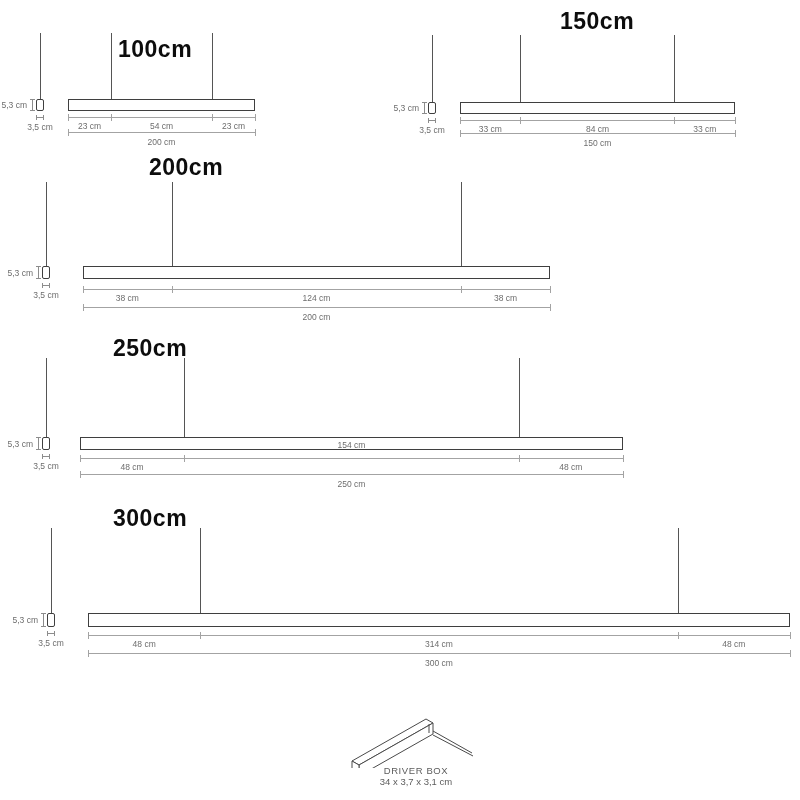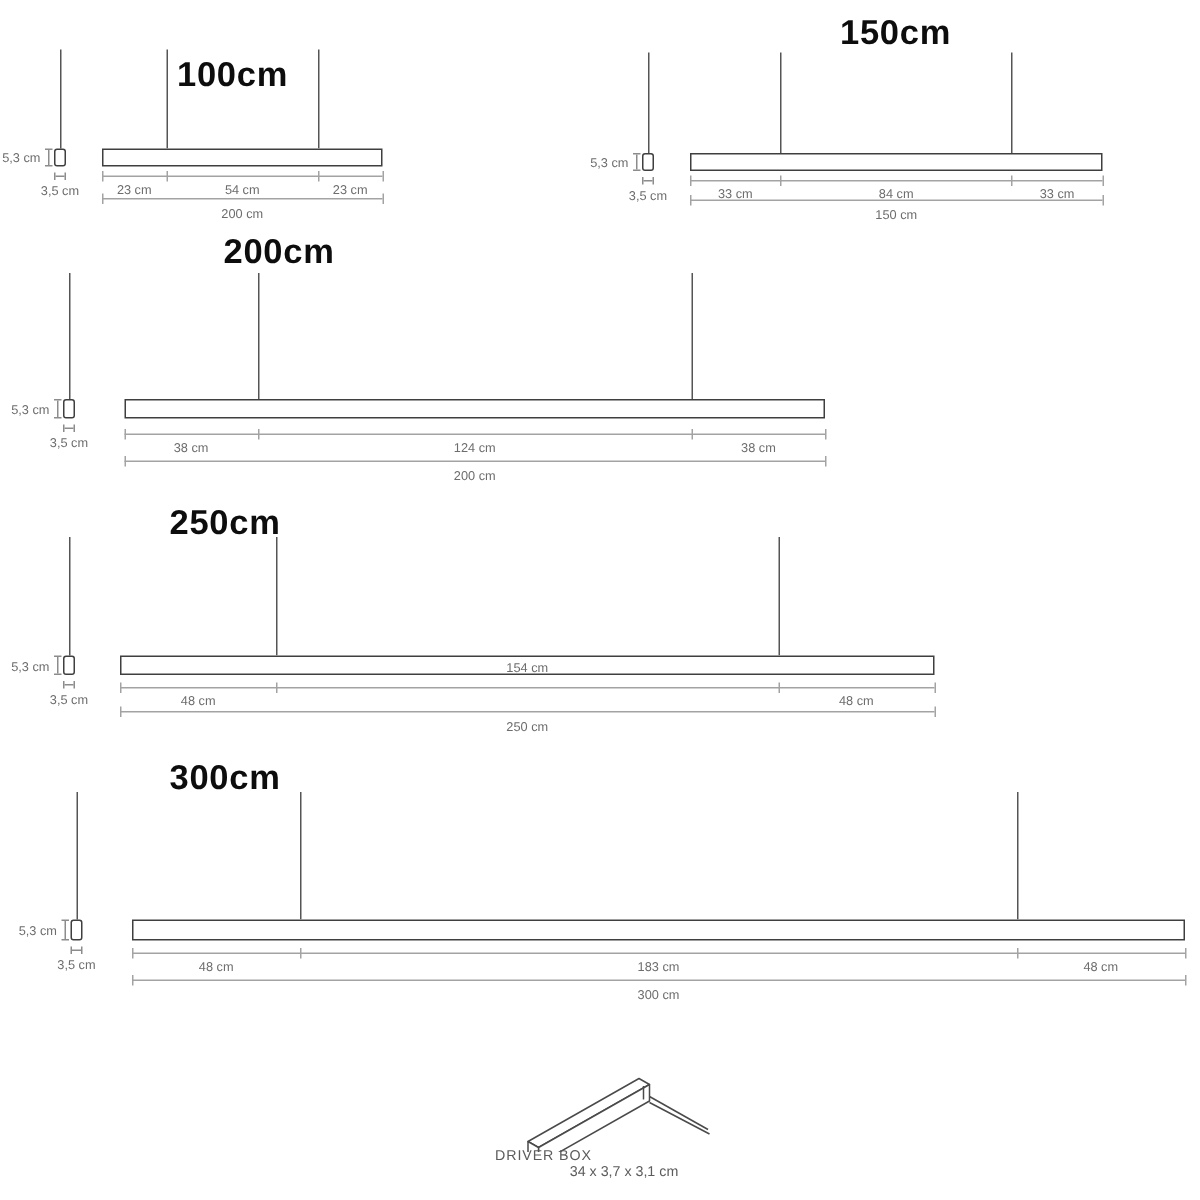--- a/index.html
+++ b/index.html
@@ -16,21 +16,21 @@
   .lbl{font-size:8.5px;color:var(--dimtext);text-align:center;line-height:10px;white-space:nowrap;}
   .p-hlabel{text-align:right;}
   .dimline{background:var(--dimline);}
   .tick{background:var(--dimline);}
   .vbracket{box-sizing:border-box;border-top:1px solid var(--bracket);border-bottom:1px solid var(--bracket);
             background:linear-gradient(var(--bracket),var(--bracket)) center/1px 100% no-repeat;}
   .hbracket{box-sizing:border-box;border-left:1px solid var(--bracket);border-right:1px solid var(--bracket);
             background:linear-gradient(var(--bracket),var(--bracket)) center/100% 1px no-repeat;}
   .driver{position:absolute;left:0;top:0;}
   .driver svg{position:absolute;left:330px;top:706px;}
-  .drv-label{position:absolute;left:330px;top:765px;width:172px;
+  .drv-label{position:absolute;left:330px;top:765px;width:172px;text-align:center;
              font-size:9.5px;letter-spacing:.6px;color:#5c5c5c;}
   .drv-dims{position:absolute;left:330px;top:776px;width:172px;text-align:center;
             font-size:9.5px;color:#5c5c5c;}
 </style>
 </head>
 <body style="--outline: #3f3f3f; --wire: #555555; --dimline: #a3a3a3; --dimtext: #6d6d6d; --title: #0d0d0d;">
 
 <div id="canvas">
 
   <div class="driver">
@@ -154,20 +154,20 @@
       <div class="lbl p-wlabel" style="left: 31px; top: 638px; width: 40px; height: 10px;">3,5 cm</div>
       <div class="vline wire1" style="left: 200.32px; top: 528px; width: 1px; height: 85px;"></div>
       <div class="vline wire2" style="left: 677.68px; top: 528px; width: 1px; height: 85px;"></div>
       <div class="bar" style="left: 88px; top: 613px; width: 702px; height: 14px;"></div>
       <div class="dimline dim1" style="left: 88px; top: 635px; width: 702px; height: 1px;"></div>
       <div class="tick t0" style="left: 88px; top: 632px; width: 1px; height: 7px;"></div>
       <div class="tick t1" style="left: 200.32px; top: 632px; width: 1px; height: 7px;"></div>
       <div class="tick t2" style="left: 677.68px; top: 632px; width: 1px; height: 7px;"></div>
       <div class="tick t3" style="left: 790px; top: 632px; width: 1px; height: 7px;"></div>
       <div class="lbl seg0" style="left: 114.16px; top: 639px; width: 60px; height: 10px;">48 cm</div>
-      <div class="lbl seg1" style="left: 409px; top: 639px; width: 60px; height: 10px;">183 cm</div>
+      <div class="lbl seg1" style="left: 409px; top: 639px; width: 60px; height: 10px;">314 cm</div>
       <div class="lbl seg2" style="left: 703.84px; top: 639px; width: 60px; height: 10px;">48 cm</div>
       <div class="dimline dim2" style="left: 88px; top: 653px; width: 702px; height: 1px;"></div>
       <div class="tick u0" style="left: 88px; top: 650px; width: 1px; height: 7px;"></div>
       <div class="tick u1" style="left: 790px; top: 650px; width: 1px; height: 7px;"></div>
       <div class="lbl total" style="left: 404px; top: 658px; width: 70px; height: 10px; text-align: center;">300 cm</div>
     </div>
   </div>
 
 </body></html>

